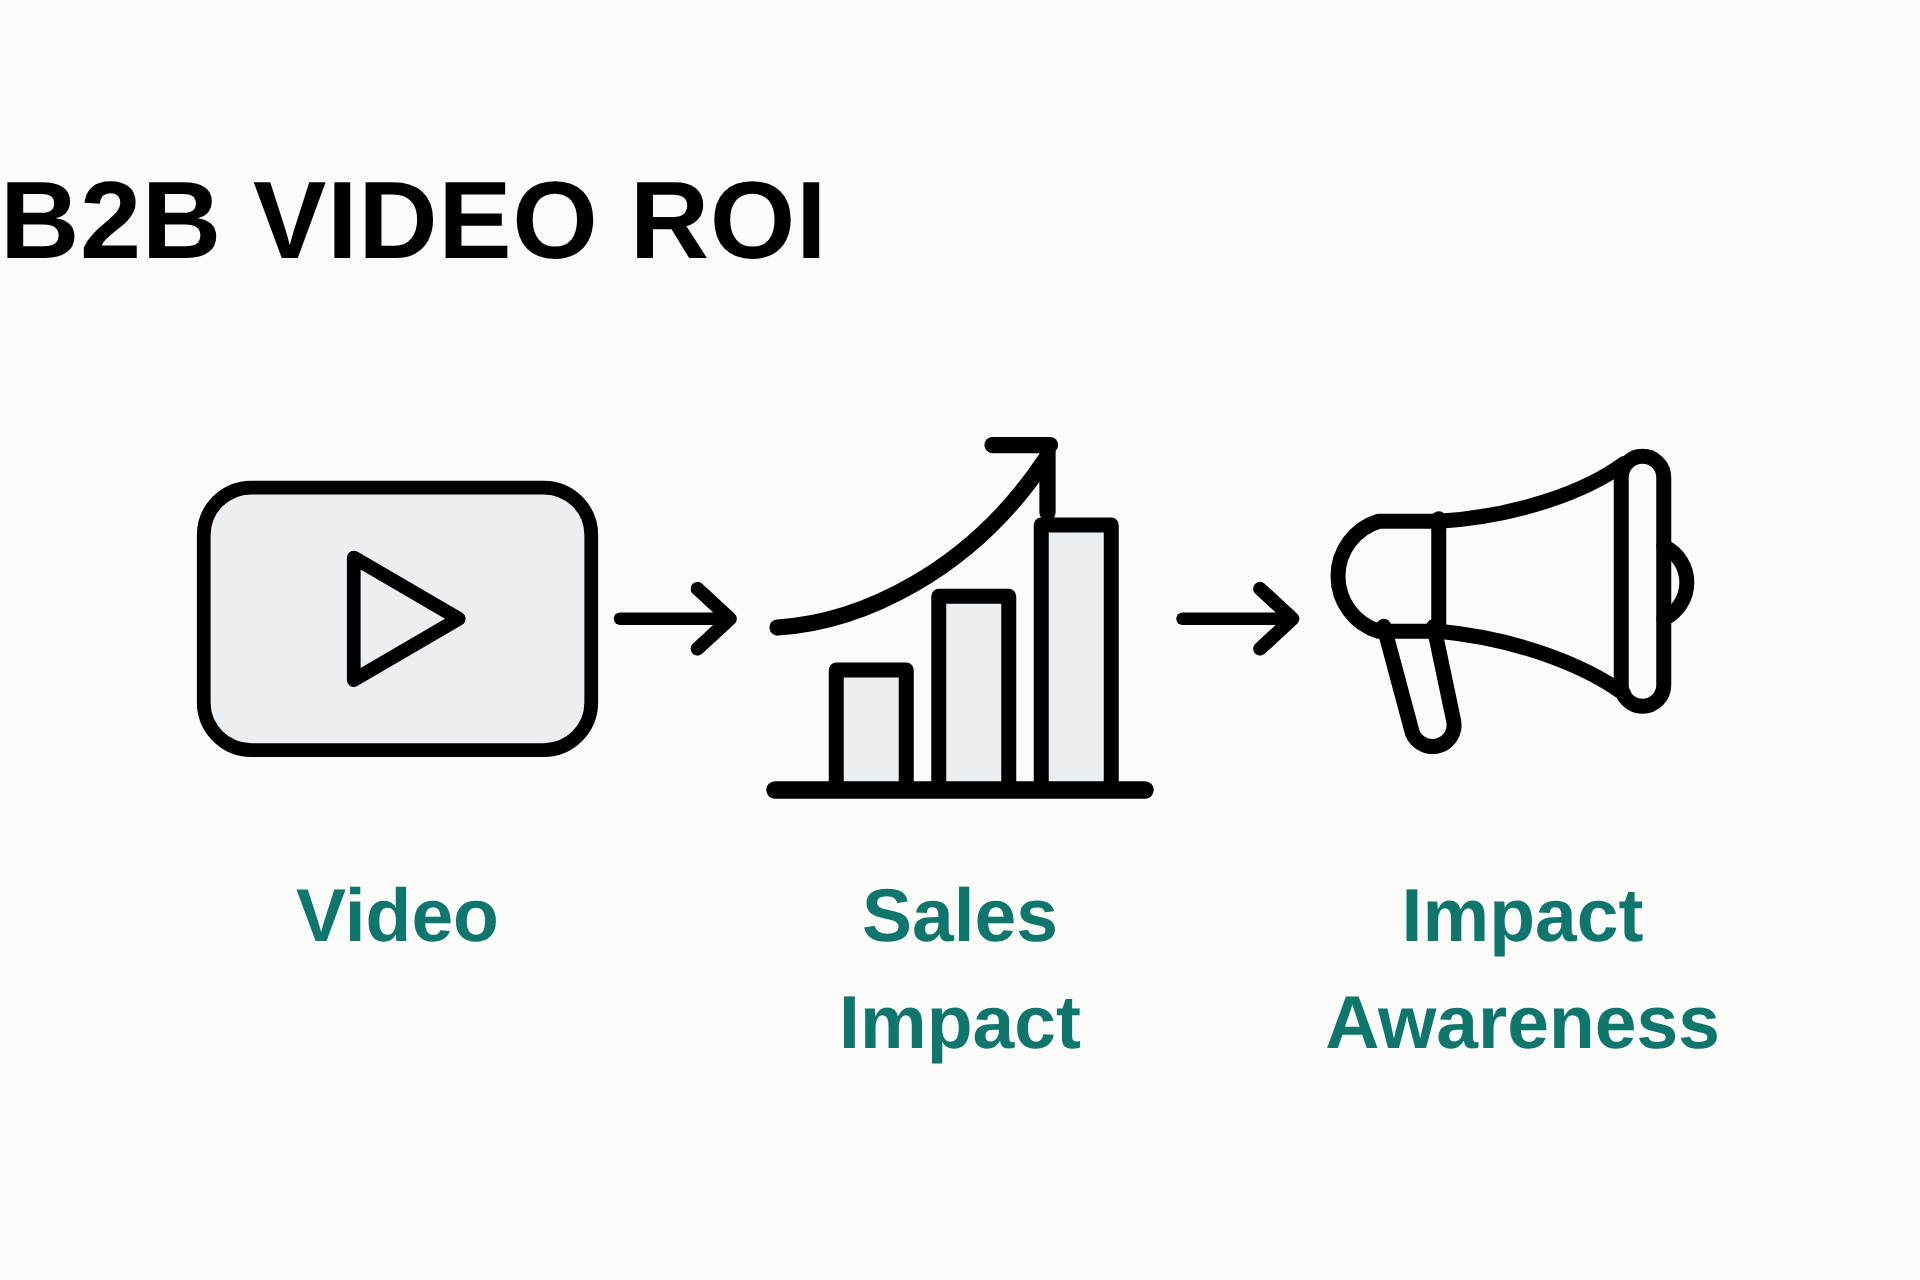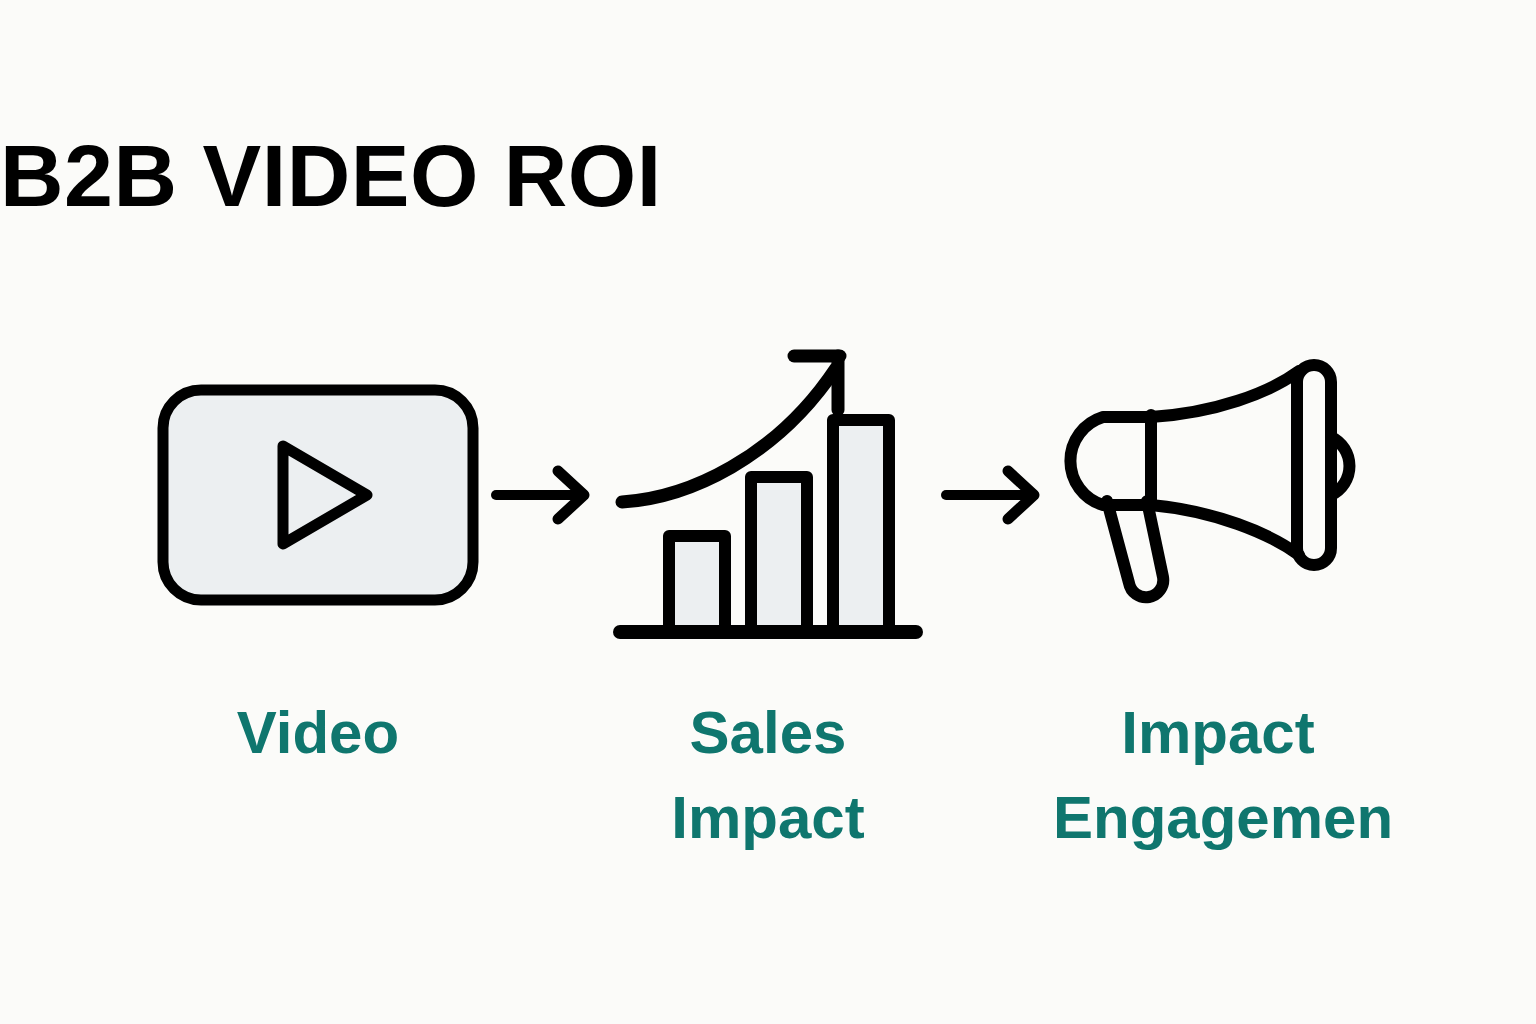--- a/index.html
+++ b/index.html
@@ -195,18 +195,18 @@
 
     <div class="label-cell">
       <span class="label-line">Sales</span>
       <span class="label-line">Impact</span>
     </div>
 
     <div class="label-spacer"></div>
 
     <div class="label-cell">
       <span class="label-line">Impact</span>
-      <span class="label-line">Engagemen</span>
+      <span class="label-line">Awareness</span>
     </div>
 
   </div>
 
 </div>
 
 </body></html>

